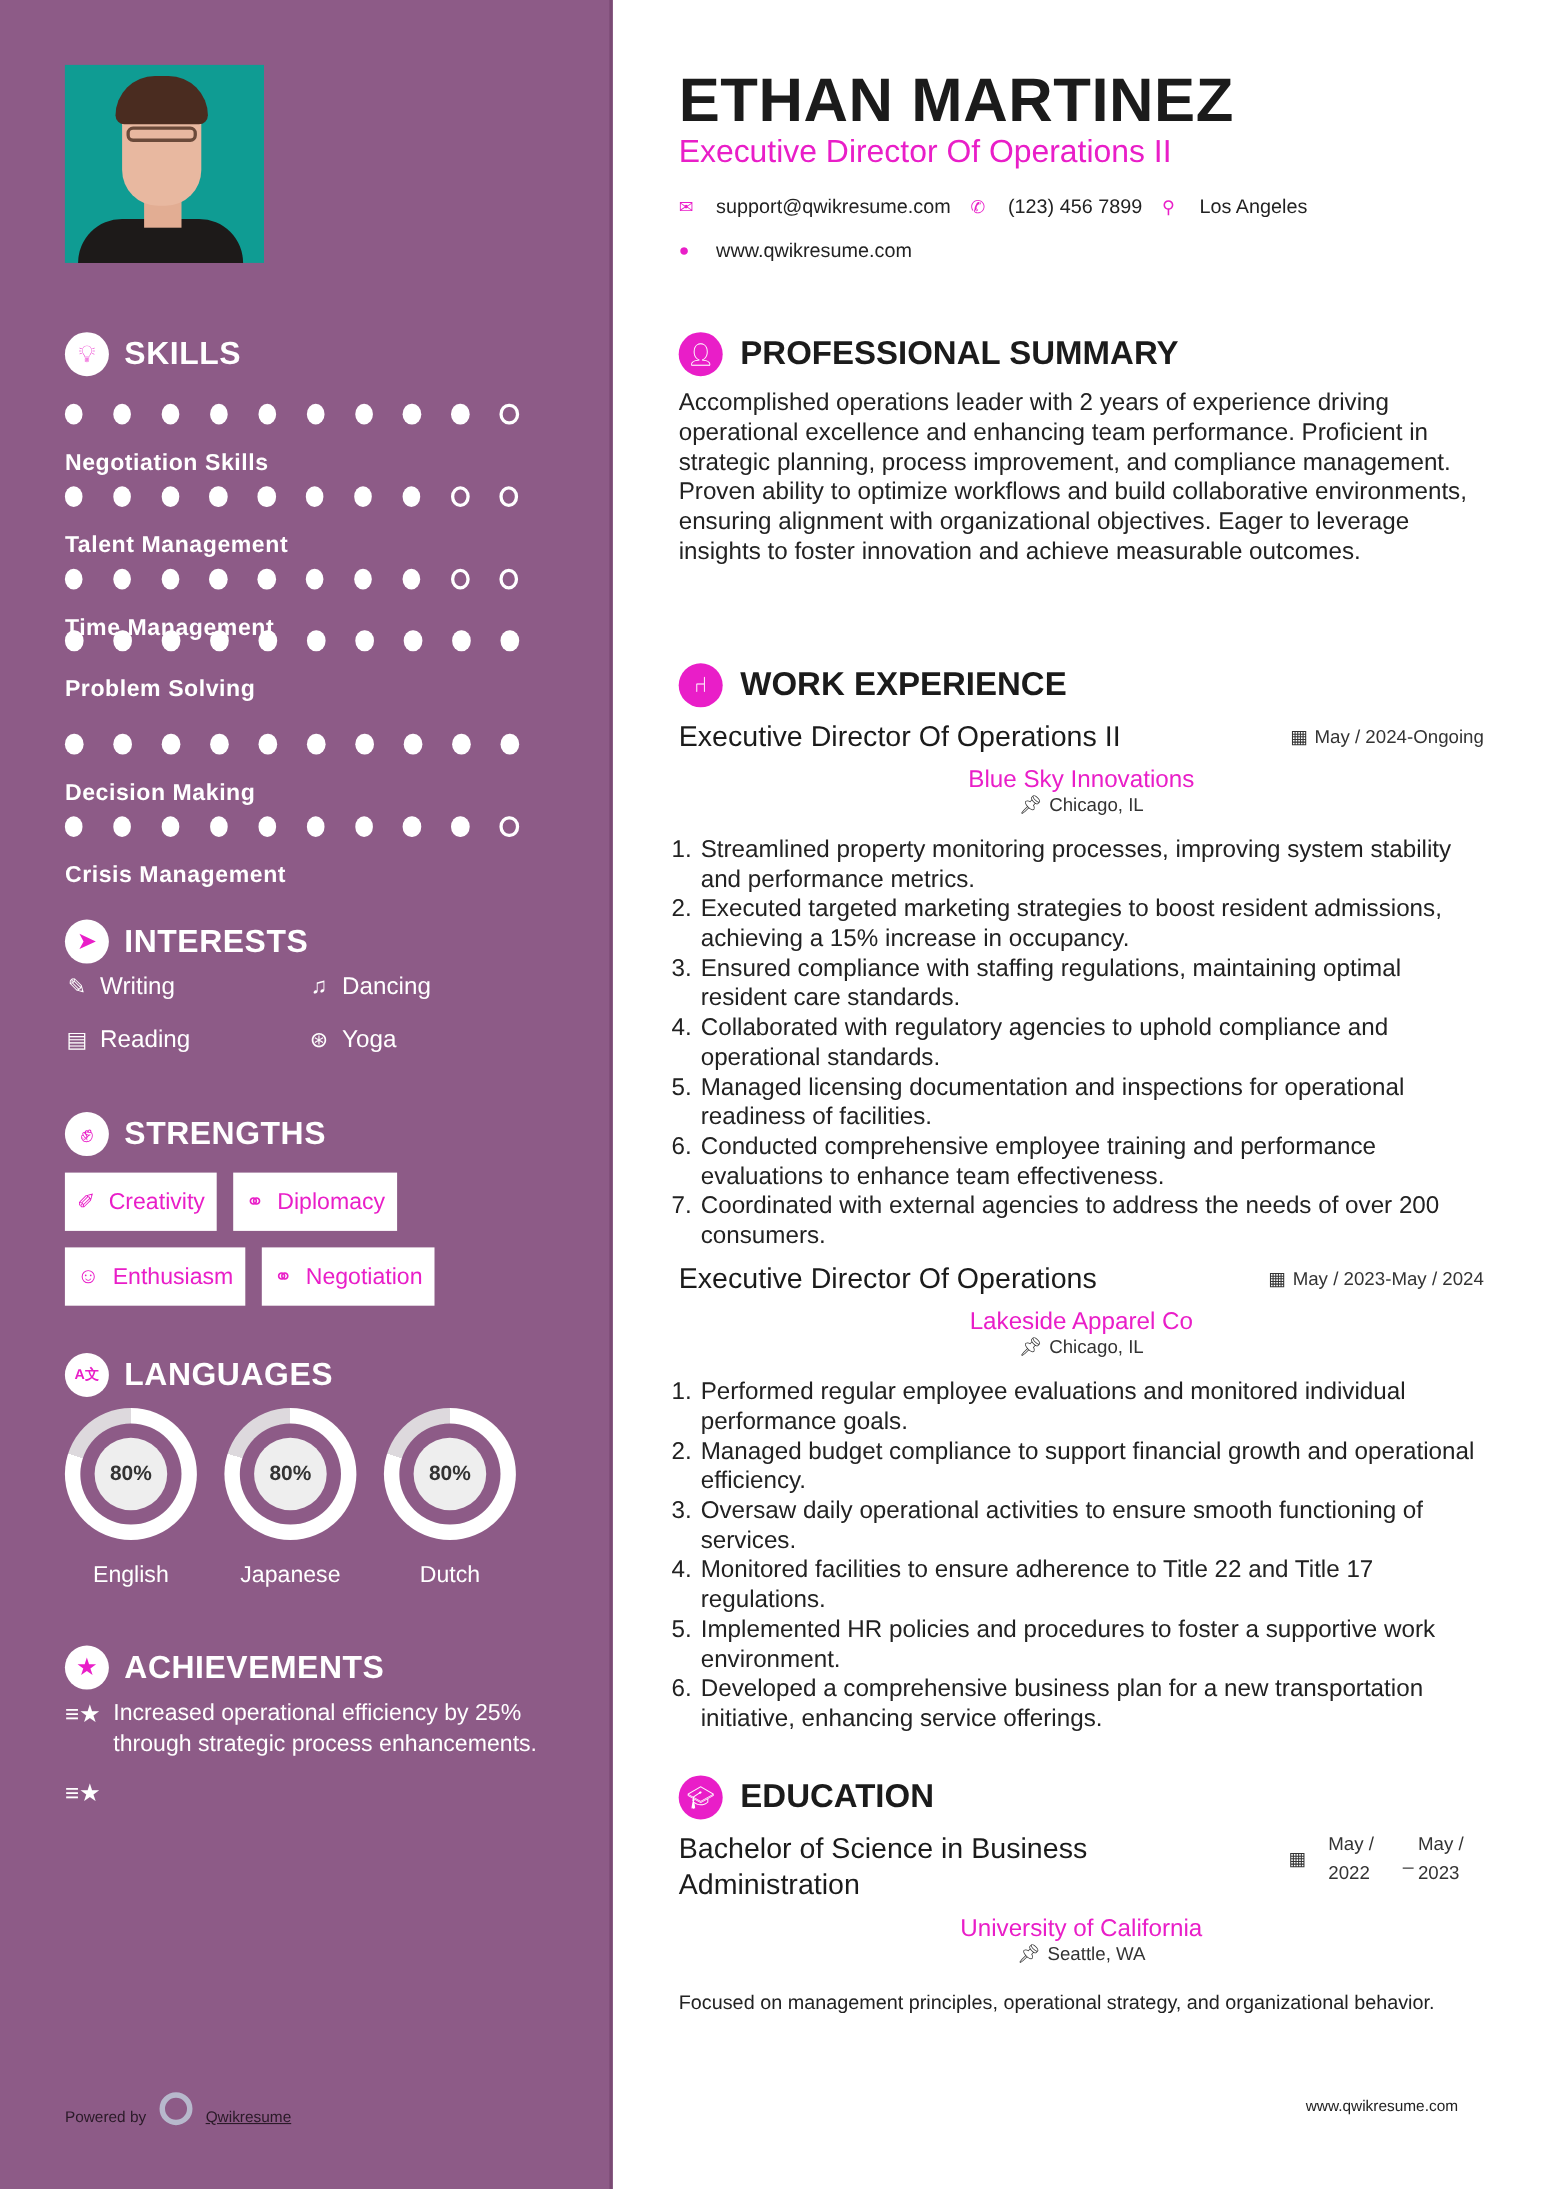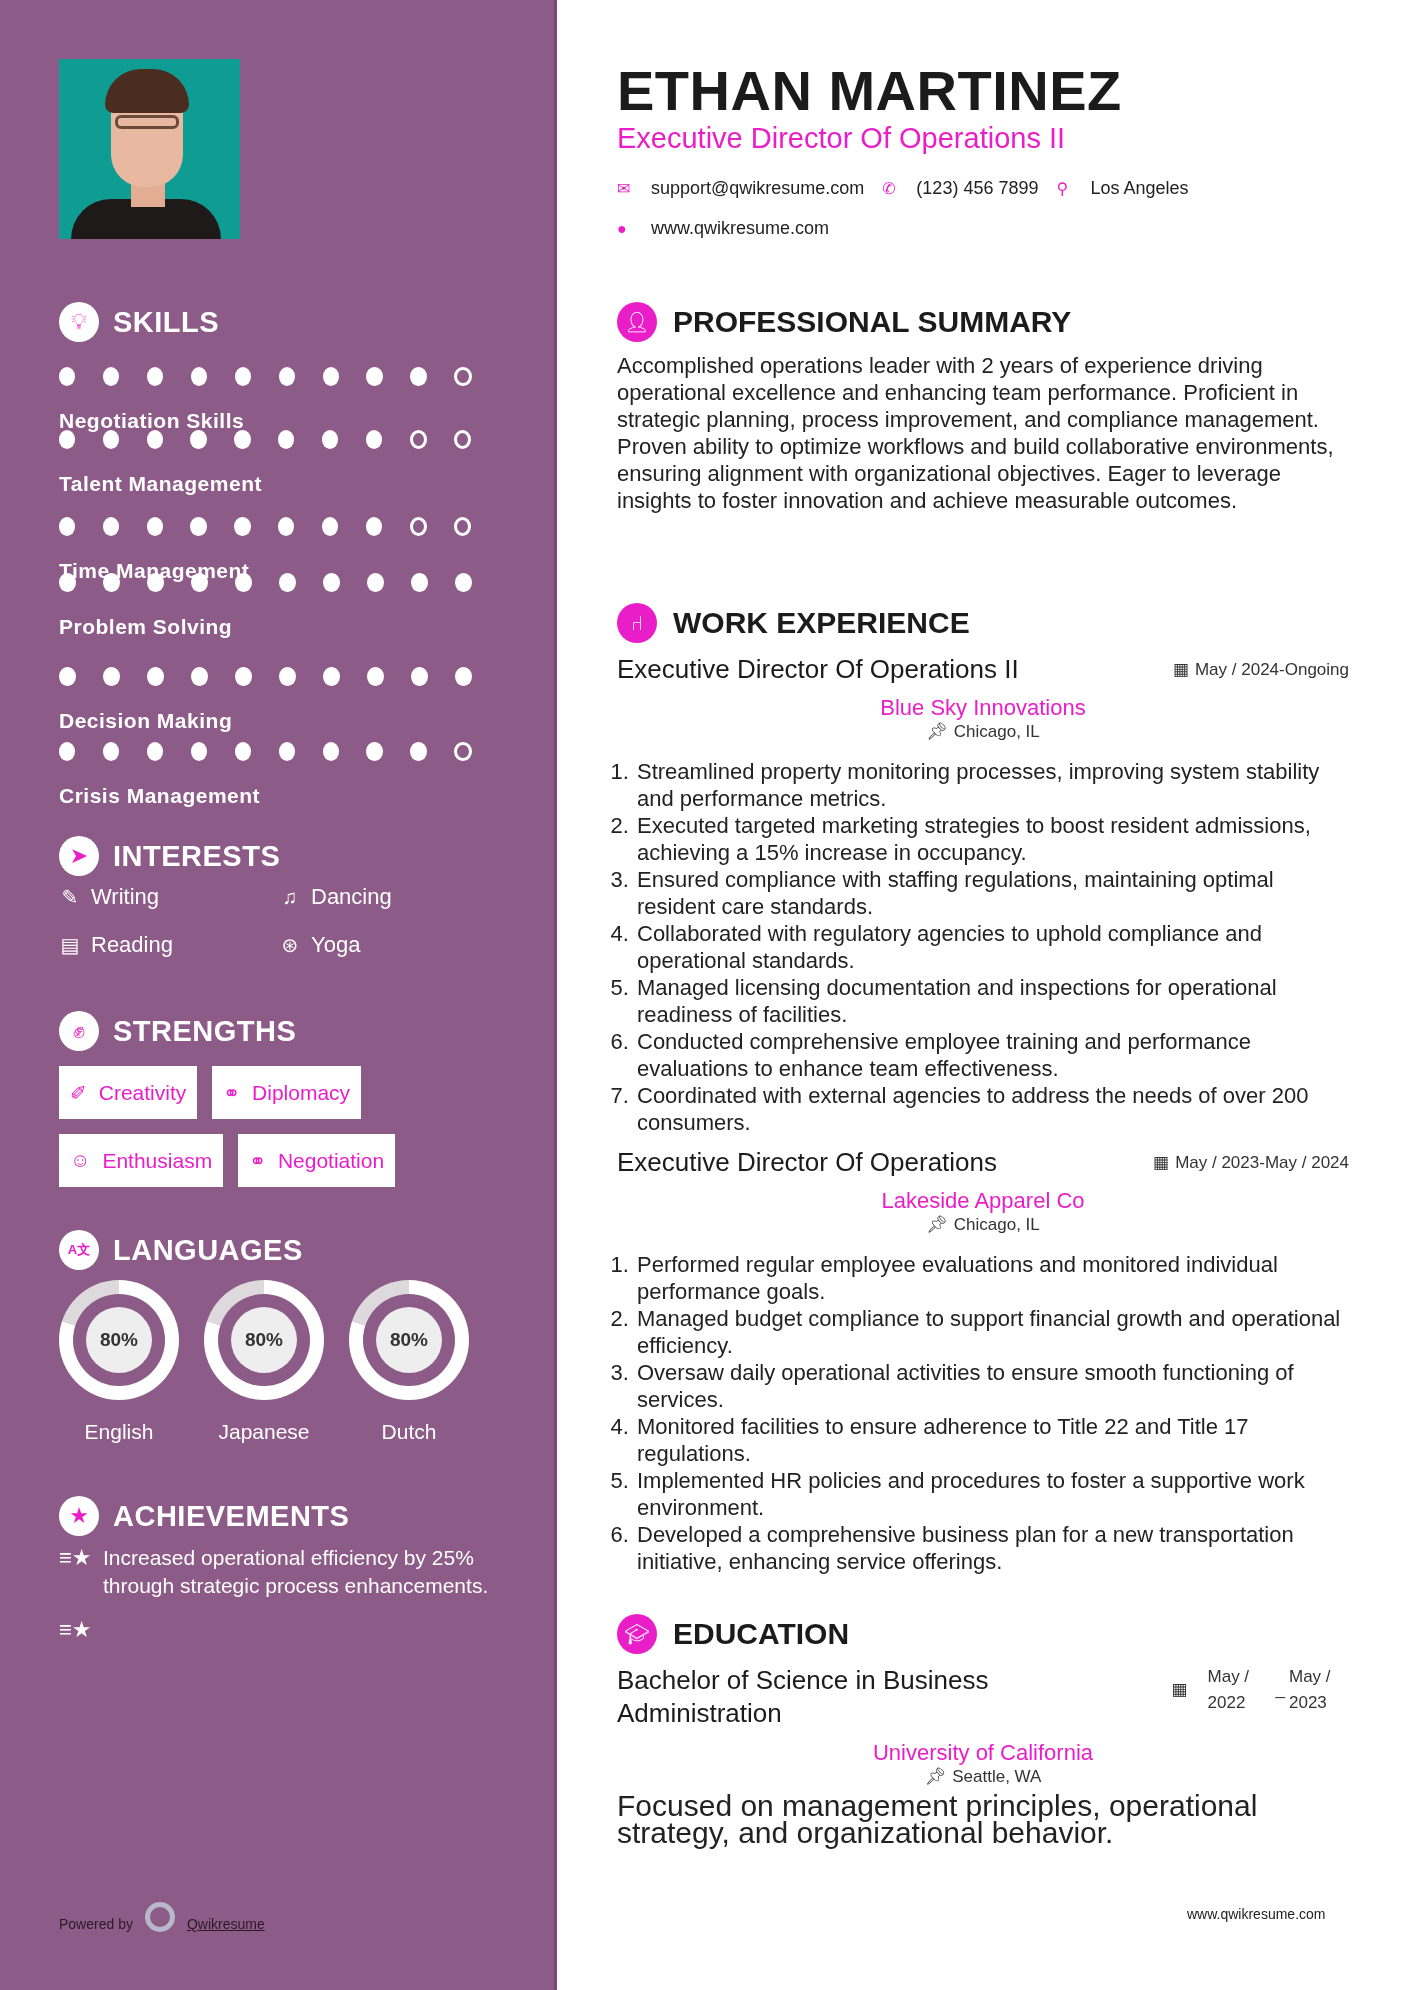--- a/index.html
+++ b/index.html
@@ -103,21 +103,21 @@
           <span class="dot"></span>
           <span class="dot"></span>
           <span class="dot"></span>
           <span class="dot"></span>
           <span class="dot"></span>
           <span class="dot"></span>
           <span class="dot"></span>
           <span class="dot empty"></span>
         </div>
       </div>
-      <div class="skill" style="top: 414px;">
+      <div class="skill" style="top: 426px;">
         <div class="name">Talent Management</div>
         <div class="dots">
           <span class="dot"></span>
           <span class="dot"></span>
           <span class="dot"></span>
           <span class="dot"></span>
           <span class="dot"></span>
           <span class="dot"></span>
           <span class="dot"></span>
           <span class="dot"></span>
@@ -384,17 +384,17 @@
         <span style="width:60px">May / 2023</span>
       </span>
     </div>
     <div class="row2">
       <span class="company">University of California</span>
       <span class="loc">
           <span>📌︎</span>
           <span>Seattle, WA</span>
         </span>
     </div>
-    <p style="margin-top:5px;font-size:30px;line-height:27px;color:#222">Focused on management principles, operational strategy, and organizational behavior.</p>
+    <p style="margin-top:20px;font-size:18px;line-height:27px;color:#222">Focused on management principles, operational strategy, and organizational behavior.</p>
   </div>
 </main>
 
 <div class="footer-url">www.qwikresume.com</div>
 
 </body></html>

